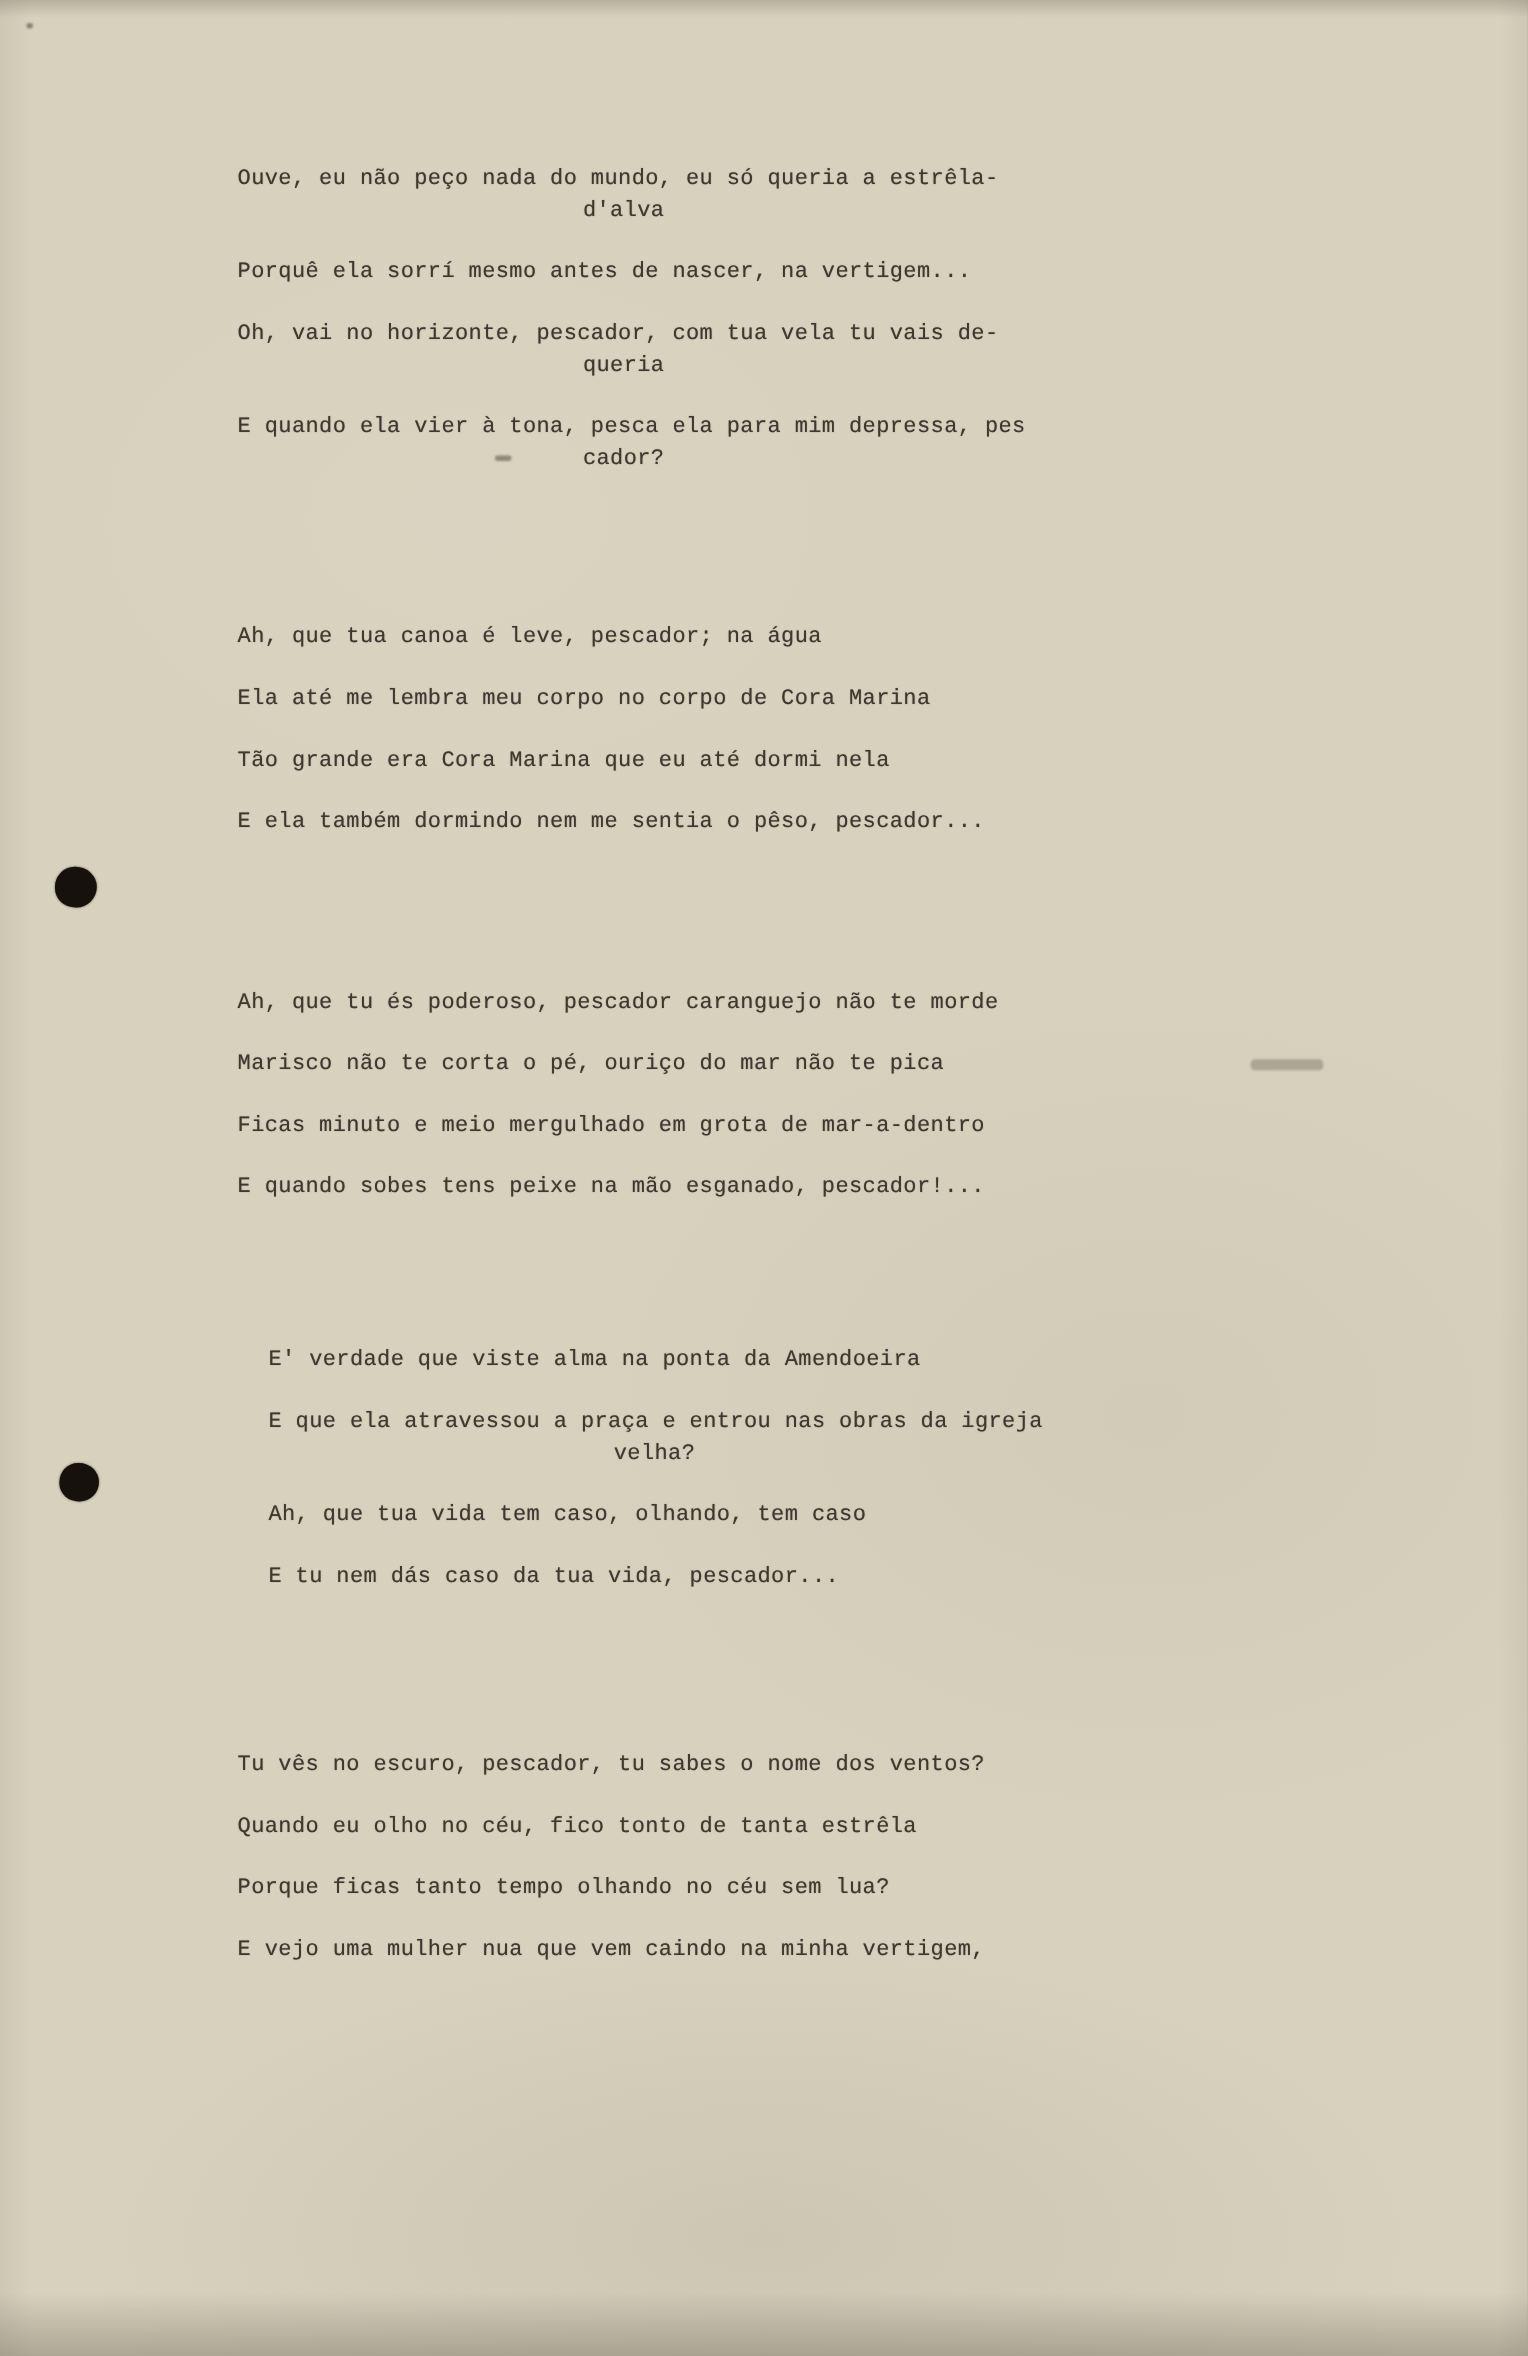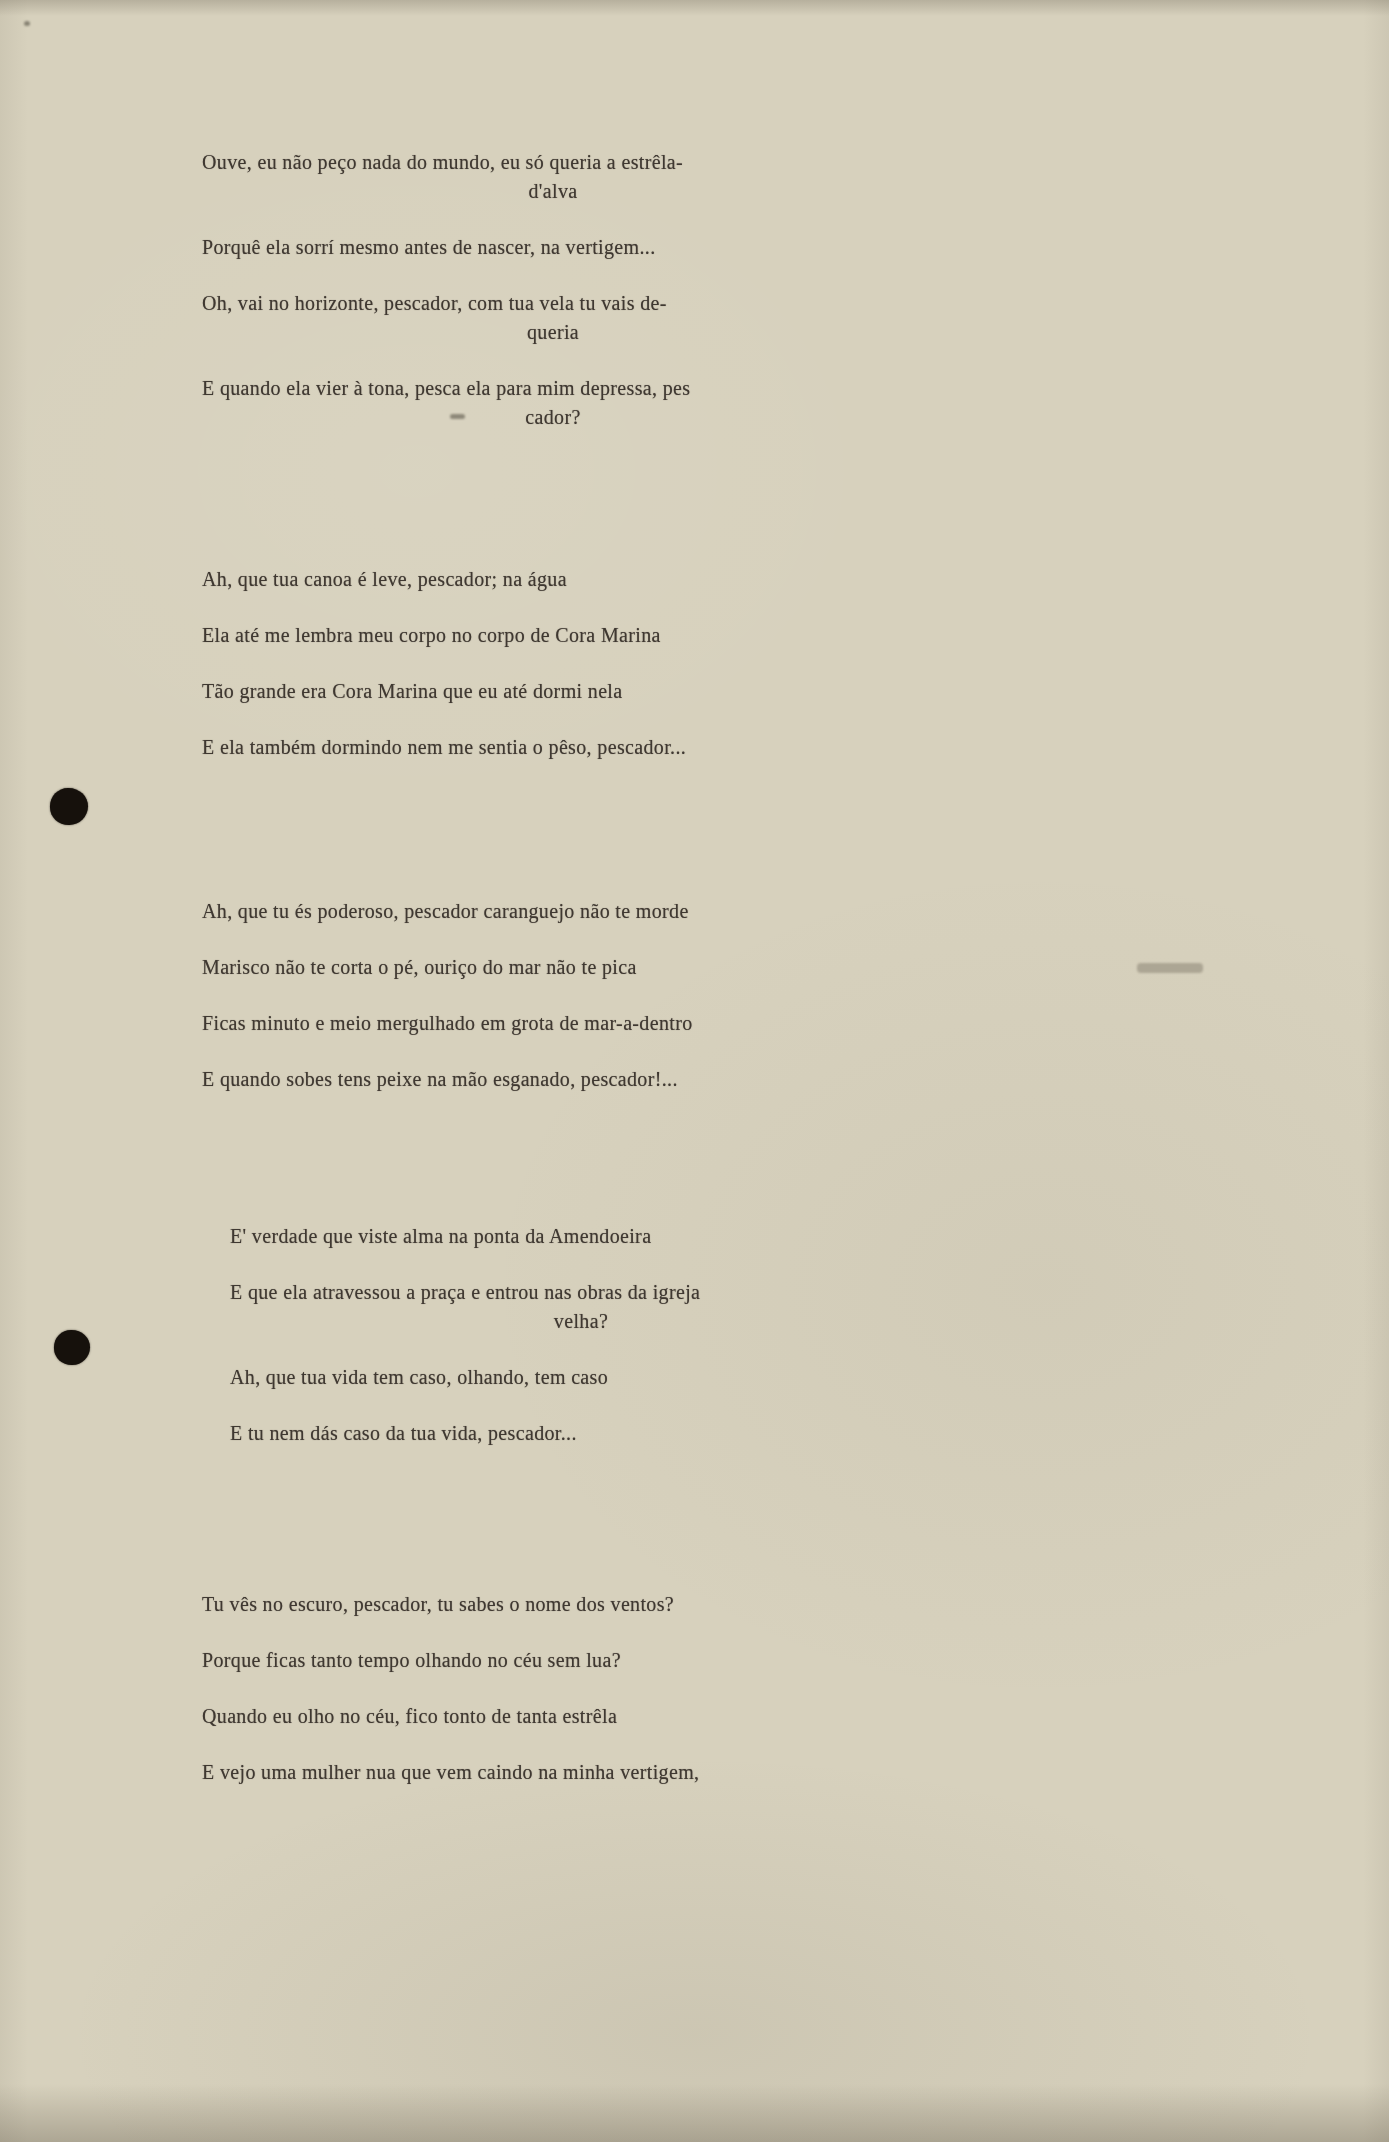--- a/index.html
+++ b/index.html
@@ -19,23 +19,22 @@
       linear-gradient(90deg,  rgba(116,108,92,0.10) 0px, rgba(116,108,92,0.00) 28px),
       linear-gradient(270deg, rgba(116,108,92,0.10) 0px, rgba(116,108,92,0.00) 26px),
       radial-gradient(ellipse 700px 500px at 30% 22%, rgba(255,255,250,0.06), rgba(255,255,250,0) 70%),
       radial-gradient(ellipse 800px 600px at 75% 60%, rgba(120,112,95,0.06), rgba(120,112,95,0) 70%),
       radial-gradient(ellipse 900px 400px at 50% 95%, rgba(110,102,86,0.10), rgba(110,102,86,0) 70%);
     font-family: "Liberation Mono", "DejaVu Sans Mono", monospace;
     color: #3f3831;
   }
   .stanza {
     position: absolute;
-    left: 202px;
+    left: 216px;
     width: 706px;
-    font-family: Liberation Serif, serif;
   }
   .line {
     font-size: 20px;
     line-height: 29px;
     height: 29px;
     letter-spacing: 0.35px;
     white-space: pre;
     color: #3f3831;
     text-shadow: 0 0 1px rgba(63,56,49,0.55);
   }
@@ -110,18 +109,18 @@
     <div class="line main">E que ela atravessou a praça e entrou nas obras da igreja</div>
     <div class="line cont">velha?</div>
     <div class="line main">Ah, que tua vida tem caso, olhando, tem caso</div>
     <div class="line main">E tu nem dás caso da tua vida, pescador...</div>
   </div>
 
   <div class="ink-dot dot2"></div>
 
   <div class="stanza s5">
     <div class="line main">Tu vês no escuro, pescador, tu sabes o nome dos ventos?</div>
+    <div class="line main">Quando eu olho no céu, fico tonto de tanta estrêla</div>
     <div class="line main">Porque ficas tanto tempo olhando no céu sem lua?</div>
-    <div class="line main">Quando eu olho no céu, fico tonto de tanta estrêla</div>
     <div class="line main">E vejo uma mulher nua que vem caindo na minha vertigem,</div>
   </div>
 
 </div>
 
 </body></html>

